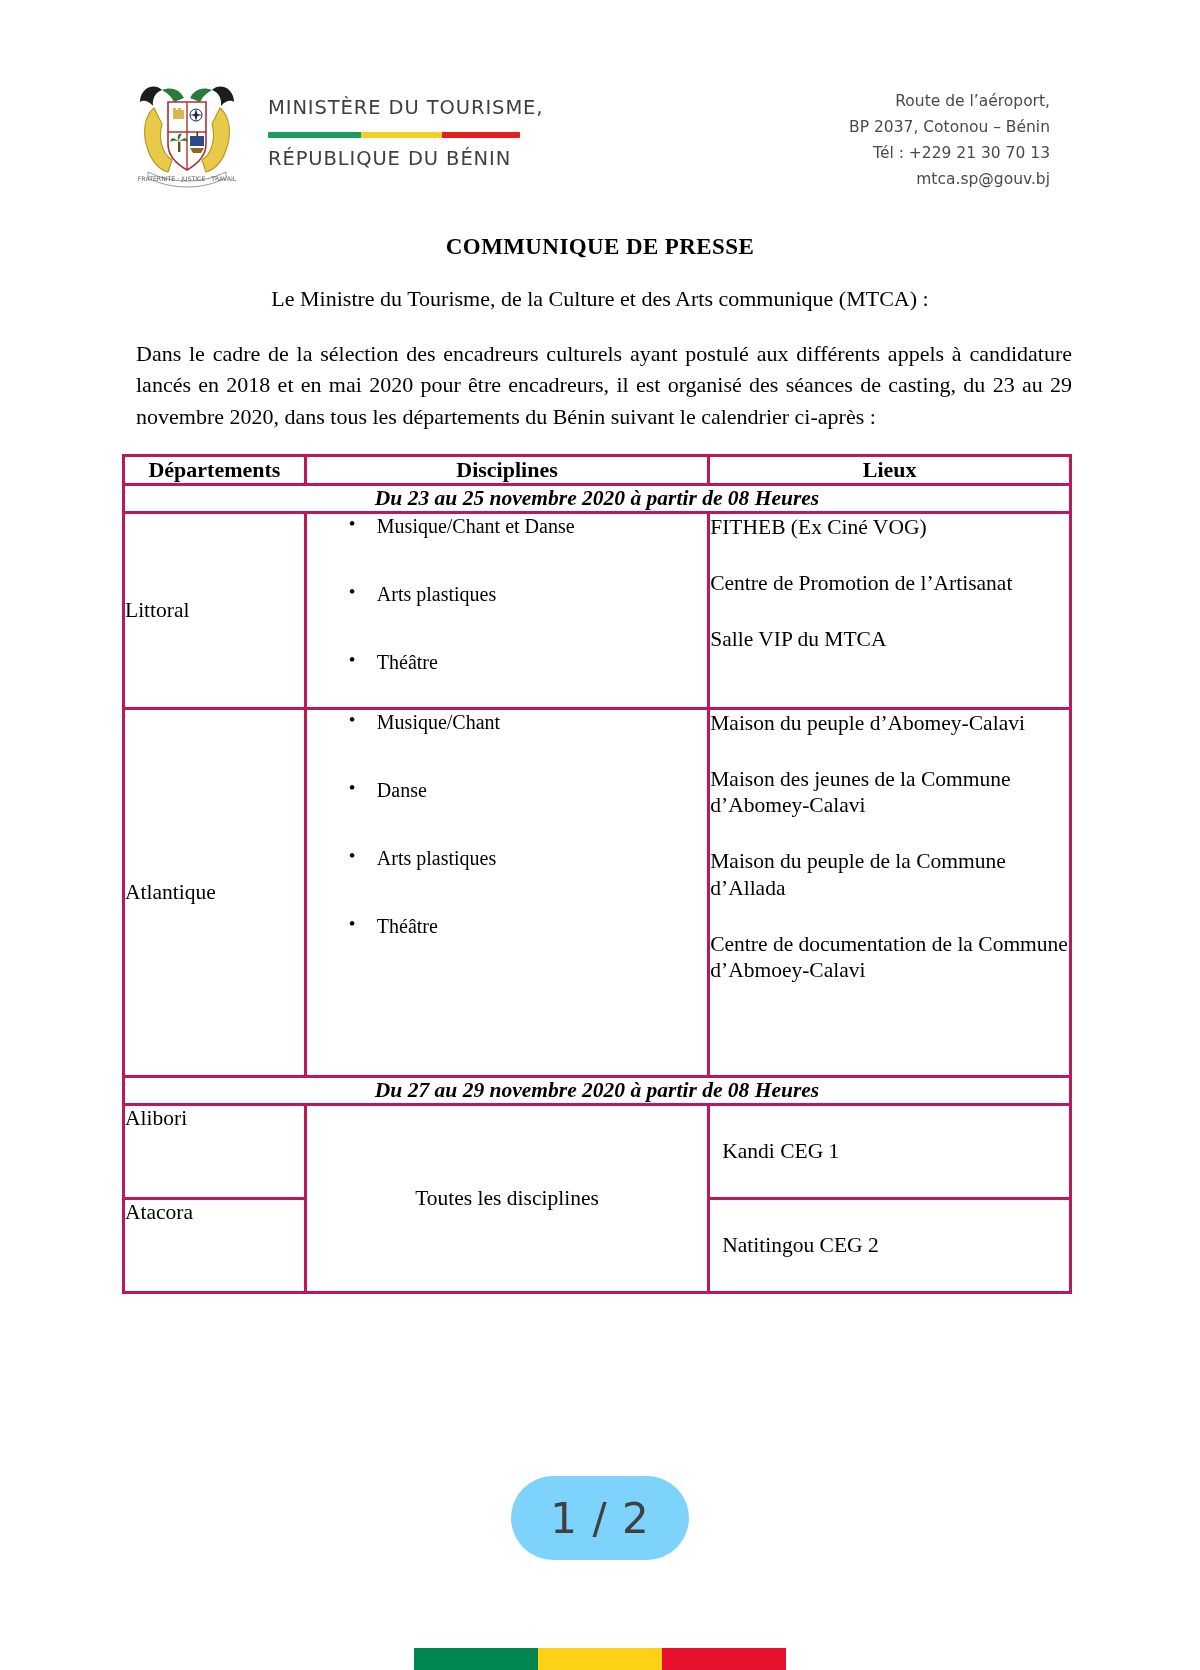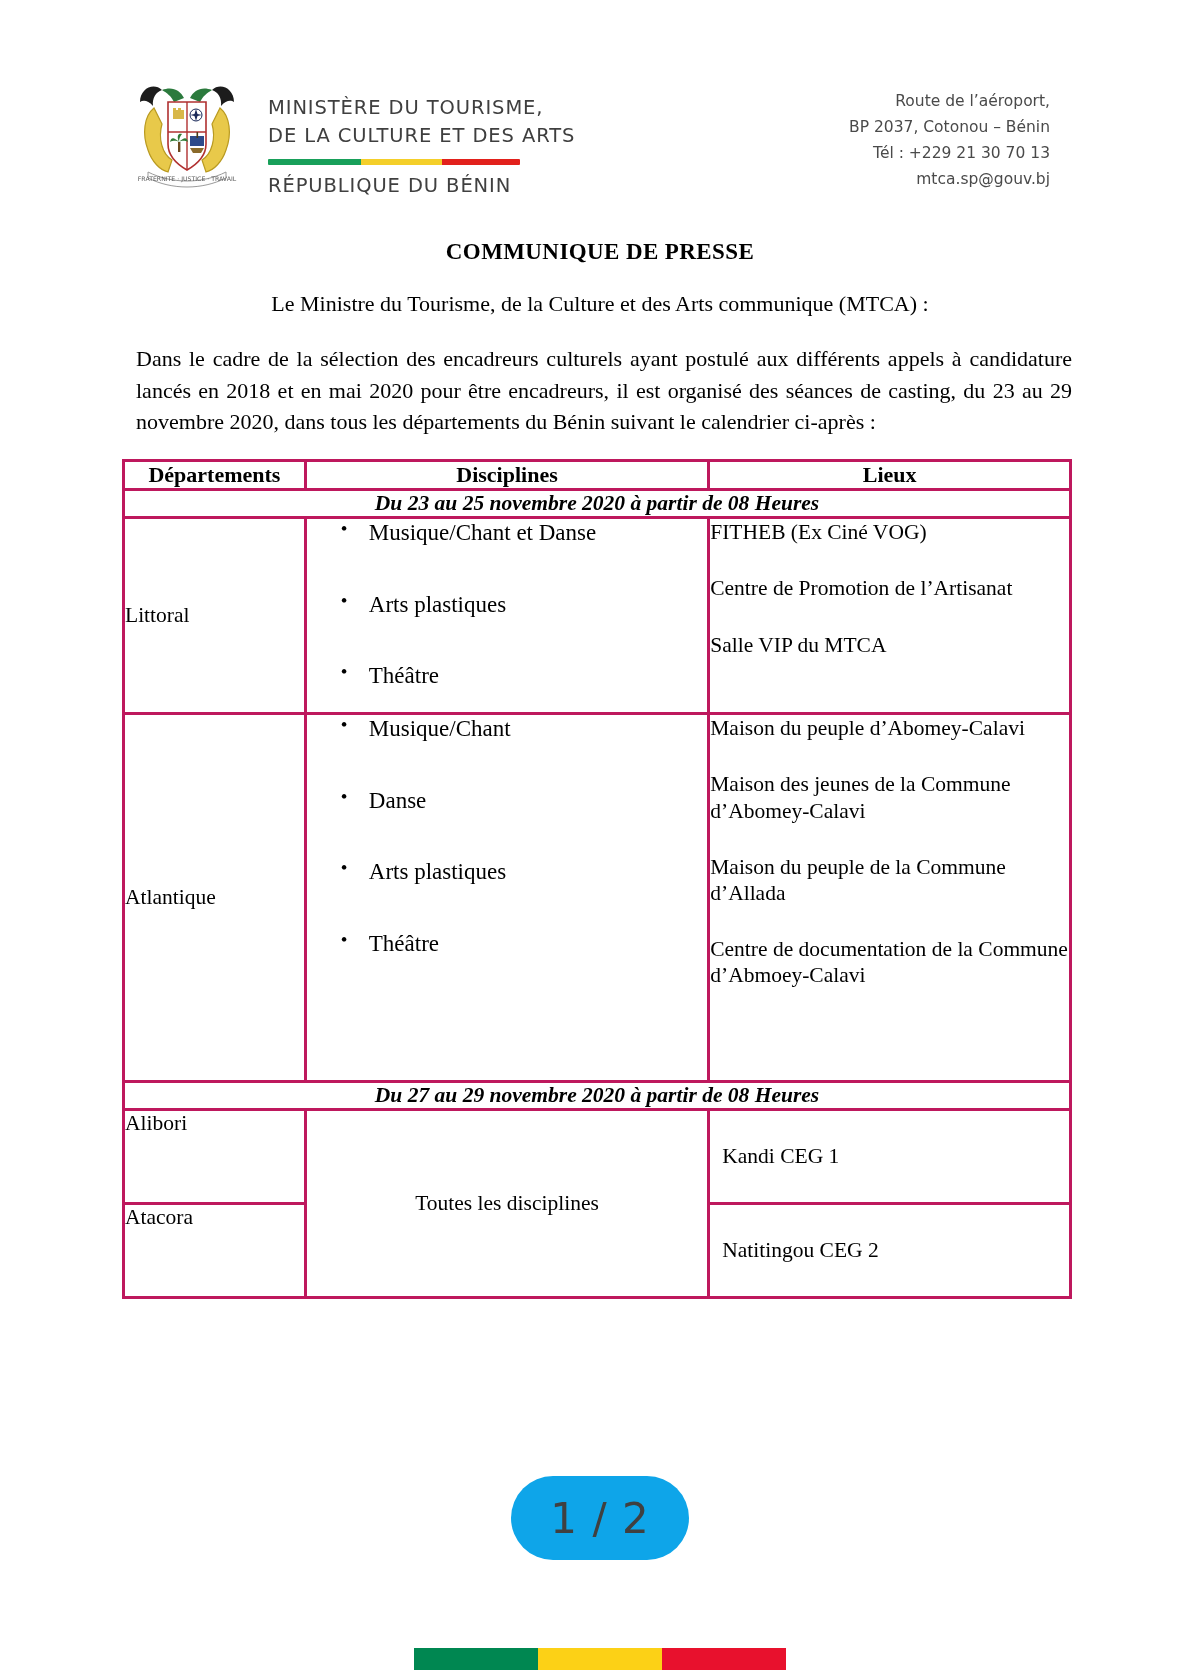--- a/index.html
+++ b/index.html
@@ -134,23 +134,23 @@
   }
   td.dept.vmid { vertical-align: middle; }
 
   td.disc { padding: 16px 10px 22px 10px; }
   td.disc ul {
     margin: 0;
     padding: 0 0 0 62px;
     list-style: none;
   }
   td.disc li {
-    font-size: 23px;
+    font-size: 20px;
     line-height: 1.2;
-    margin: 0 0 44px 0;
+    margin: 0 0 44px 8px;
     position: relative;
   }
   td.disc li:last-child { margin-bottom: 0; }
   td.disc li::before {
     content: "\2022";
     position: absolute;
     left: -28px;
     top: -1px;
     font-size: 19px;
   }
@@ -181,21 +181,21 @@
 
   
   .page-pill {
     position: absolute;
     left: 50%;
     transform: translateX(-50%);
     bottom: 110px;
     width: 178px;
     height: 84px;
     border-radius: 42px;
-    background: #0ea5e9;
+    background: #7dd3fc;
     display: flex;
     align-items: center;
     justify-content: center;
     font-family: "DejaVu Sans", sans-serif;
     font-size: 42px;
     color: #404040;
     letter-spacing: 1px;
   }
   .flag-strip {
     position: absolute;
@@ -249,21 +249,20 @@
           <path d="M62 76 L76 76 L73 81 L65 81 Z" fill="#8a6a2a"></path>
           <rect x="68.5" y="60" width="1.6" height="6" fill="#4a3a18"></rect>
         </g>
 
         <path d="M20 100 C44 112, 74 112, 98 100 L98 106 C74 118, 44 118, 20 106 Z" fill="#fdfdfd" stroke="#9a9a9a" stroke-width="1"></path>
         <text x="59" y="109" font-size="6.2" text-anchor="middle" fill="#5a5a5a" font-family="DejaVu Sans, sans-serif">FRATERNITE · JUSTICE · TRAVAIL</text>
       </svg>
     </div>
     <div class="ministry-block">
       <div class="ministry-line">MINISTÈRE DU TOURISME,</div>
-      <div class="ministry-line">DE LA CULTURE ET DES ARTS</div>
       <div class="tricolor-rule">
         <i class="tri-green" style="background:#18a05a"></i>
         <i class="tri-yellow" style="background:#f4cf2a"></i>
         <i class="tri-red" style="background:#e2211c"></i>
       </div>
       <div class="republic-line">RÉPUBLIQUE DU BÉNIN</div>
     </div>
   </div>
 
   <div class="contact">

